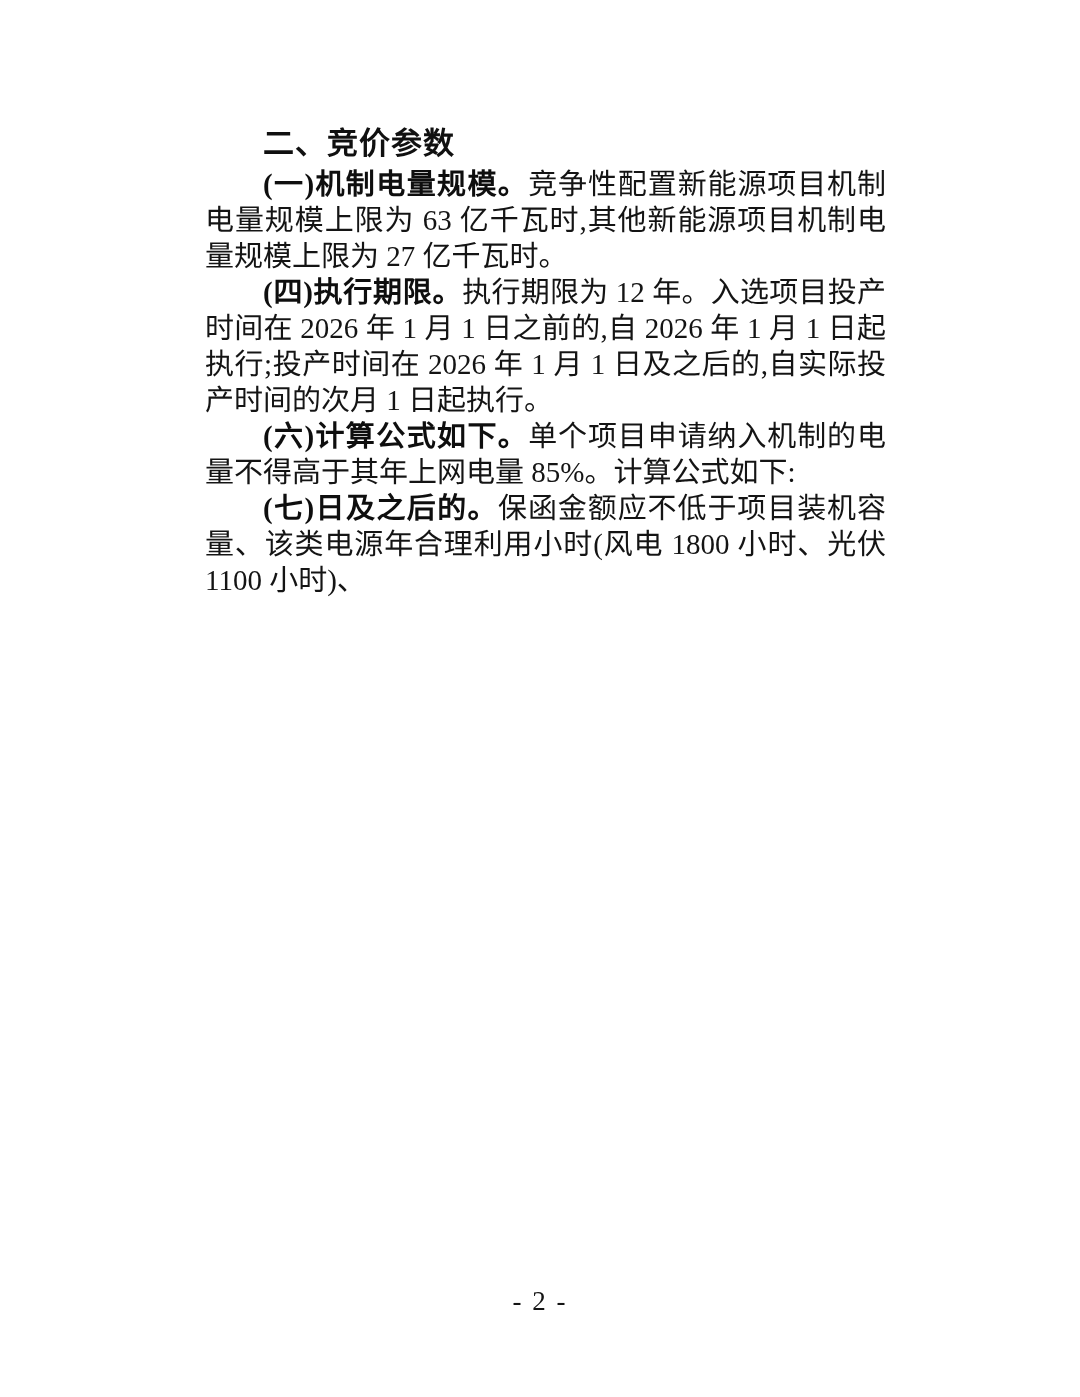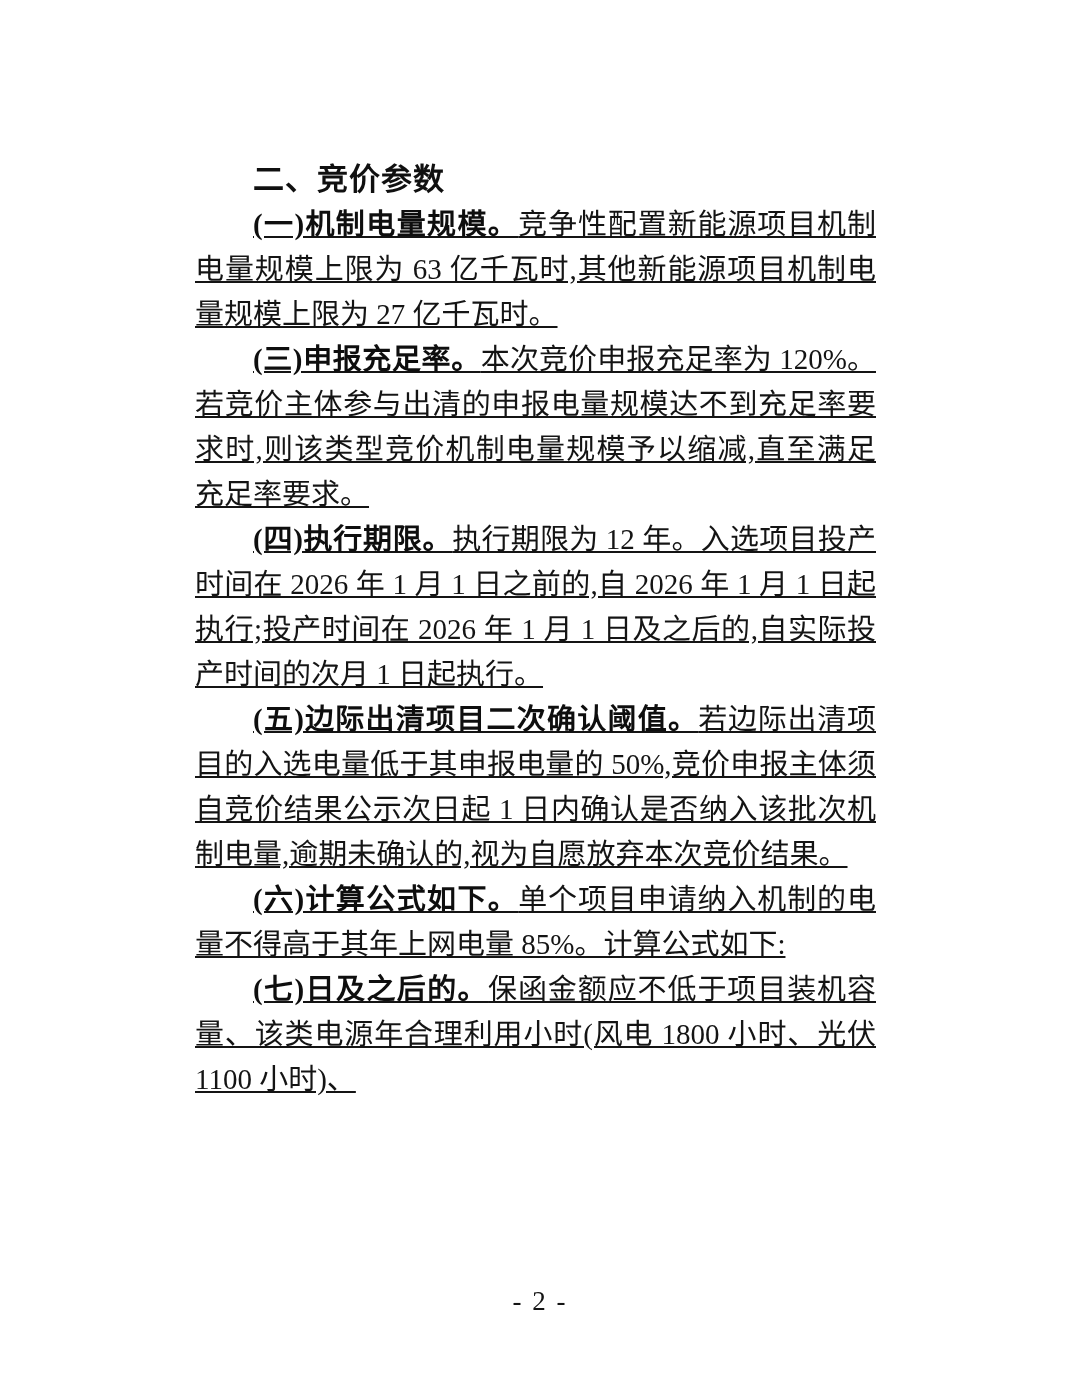--- a/index.html
+++ b/index.html
@@ -9,41 +9,39 @@
     position: relative;
     width: 1080px;
     height: 1397px;
     background: #ffffff;
     color: #141414;
     font-family: "Liberation Serif", "DejaVu Serif", serif;
     overflow: hidden;
   }
   .content {
     position: absolute;
-    left: 195px;
+    left: 205px;
     top: 121px;
     width: 681px;
-    margin-top: 36px;
   }
   .heading {
     font-size: 31px;
     font-weight: 700;
     line-height: 45px;
     text-indent: 58px;
     letter-spacing: 1px;
     color: #101010;
   }
   .para {
     font-size: 29px;
-    line-height: 45px;
+    line-height: 36px;
     text-align: justify;
     text-indent: 58px;
     color: #141414;
     word-break: break-all;
-    text-decoration: underline;
   }
   .para b {
     font-weight: 700;
     letter-spacing: 0.5px;
     color: #0e0e0e;
   }
   .page-number {
     position: absolute;
     top: 1286px;
     left: 0;
@@ -55,21 +53,19 @@
   }
 </style>
 </head>
 <body>
 
 <div class="page">
   <div class="content">
     <h2 class="heading">二、竞价参数</h2>
     <div>
         <p class="para"><b>(一)机制电量规模。</b>竞争性配置新能源项目机制电量规模上限为 63 亿千瓦时,其他新能源项目机制电量规模上限为 27 亿千瓦时。</p>
-        <p class="para"><b>(三)申报充足率。</b>本次竞价申报充足率为 120%。若竞价主体参与出清的申报电量规模达不到充足率要求时,则该类型竞价机制电量规模予以缩减,直至满足充足率要求。</p>
         <p class="para"><b>(四)执行期限。</b>执行期限为 12 年。入选项目投产时间在 2026 年 1 月 1 日之前的,自 2026 年 1 月 1 日起执行;投产时间在 2026 年 1 月 1 日及之后的,自实际投产时间的次月 1 日起执行。</p>
-        <p class="para"><b>(五)边际出清项目二次确认阈值。</b>若边际出清项目的入选电量低于其申报电量的 50%,竞价申报主体须自竞价结果公示次日起 1 日内确认是否纳入该批次机制电量,逾期未确认的,视为自愿放弃本次竞价结果。</p>
         <p class="para"><b>(六)计算公式如下。</b>单个项目申请纳入机制的电量不得高于其年上网电量 85%。计算公式如下:</p>
         <p class="para"><b>(七)日及之后的。</b>保函金额应不低于项目装机容量、该类电源年合理利用小时(风电 1800 小时、光伏 1100 小时)、</p>
       </div>
   </div>
   <div class="page-number">- 2 -</div>
 </div>
 
 </body></html>

